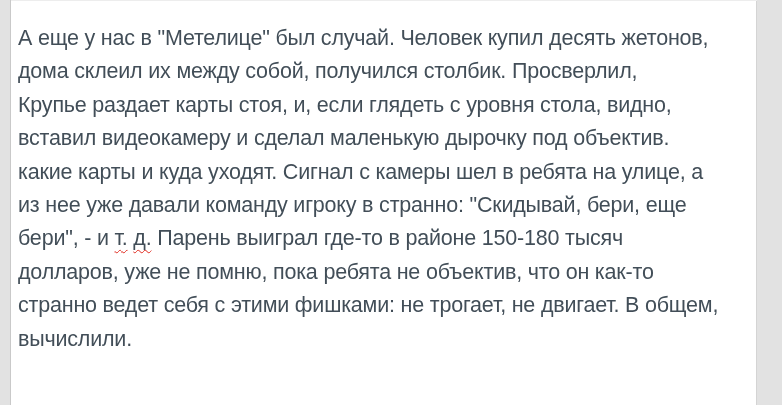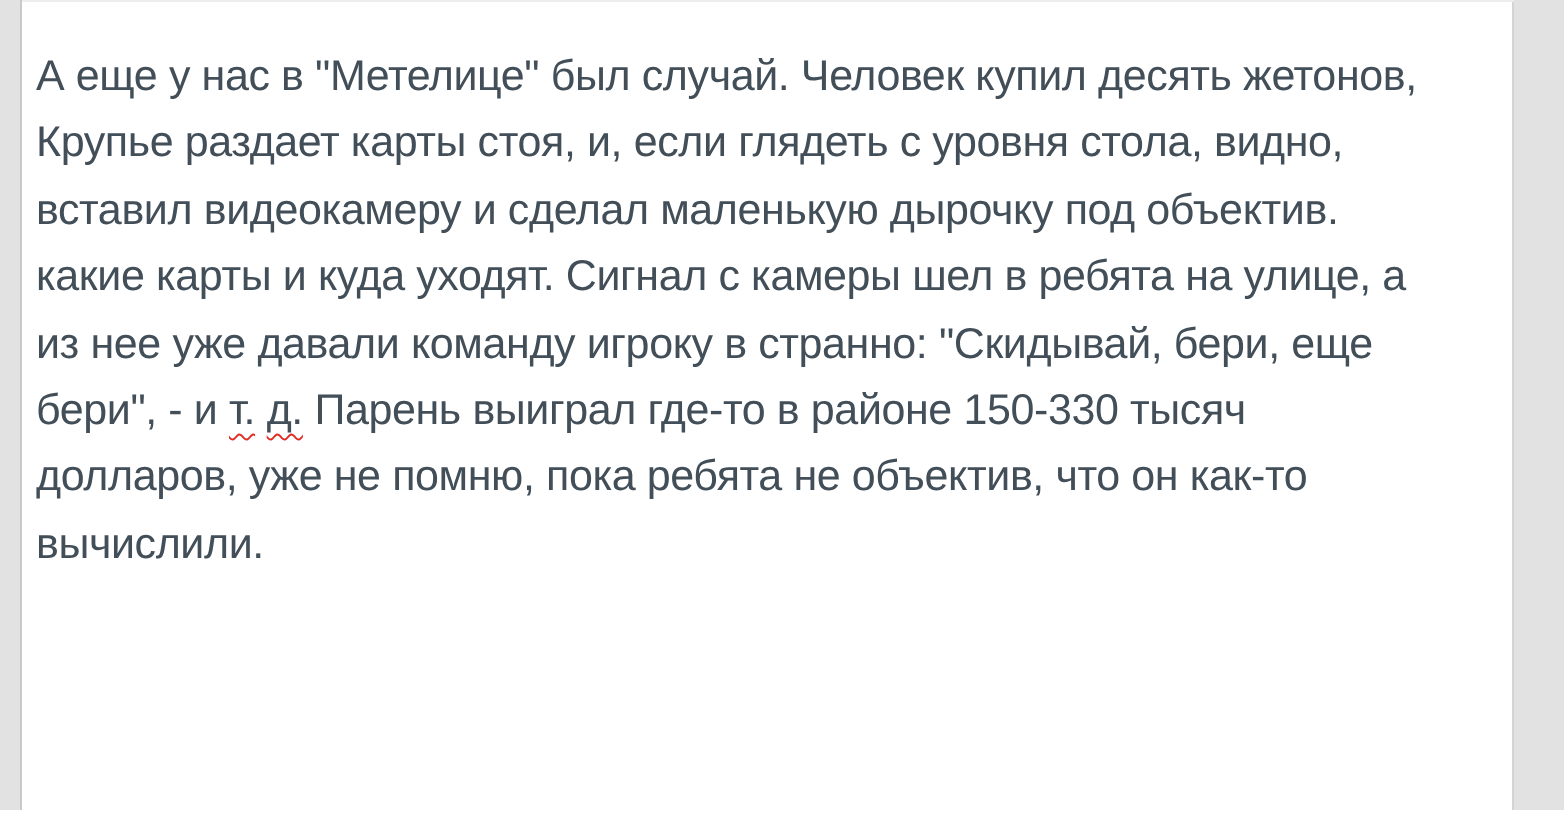--- a/index.html
+++ b/index.html
@@ -59,21 +59,23 @@
   }
 </style>
 </head>
 <body>
 
 <div class="stage">
   <div class="gutter gutter-left"></div>
   <div class="gutter gutter-right"></div>
   <div class="content">
       <div class="text-line">А еще у нас в "Метелице" был случай. Человек купил десять жетонов,</div>
+      <div class="text-line">дома склеил их между собой, получился столбик. Просверлил,</div>
       <div class="text-line">Крупье раздает карты стоя, и, если глядеть с уровня стола, видно,</div>
       <div class="text-line">вставил видеокамеру и сделал маленькую дырочку под объектив.</div>
       <div class="text-line">какие карты и куда уходят. Сигнал с камеры шел в ребята на улице, а</div>
       <div class="text-line">из нее уже давали команду игроку в странно: "Скидывай, бери, еще</div>
-      <div class="text-line"><span>бери", - и </span><span class="misspelled">т.</span><span> </span><span class="misspelled">д.</span><span> Парень выиграл где-то в районе 150-330 тысяч</span></div>
+      <div class="text-line"><span>бери", - и </span><span class="misspelled">т.</span><span> </span><span class="misspelled">д.</span><span> Парень выиграл где-то в районе 150-180 тысяч</span></div>
       <div class="text-line">долларов, уже не помню, пока ребята не объектив, что он как-то</div>
+      <div class="text-line">странно ведет себя с этими фишками: не трогает, не двигает. В общем,</div>
       <div class="text-line">вычислили.</div>
     </div>
 </div>
 
 </body></html>

